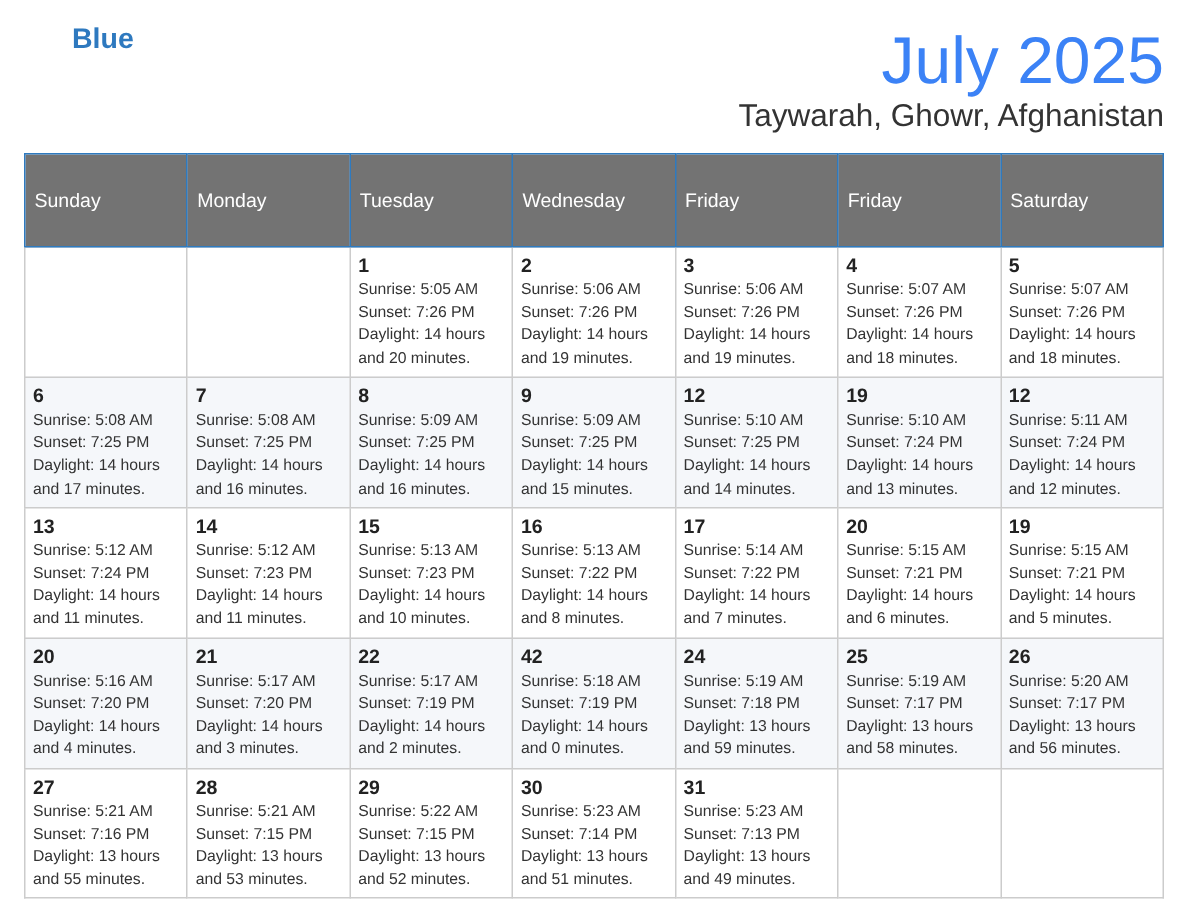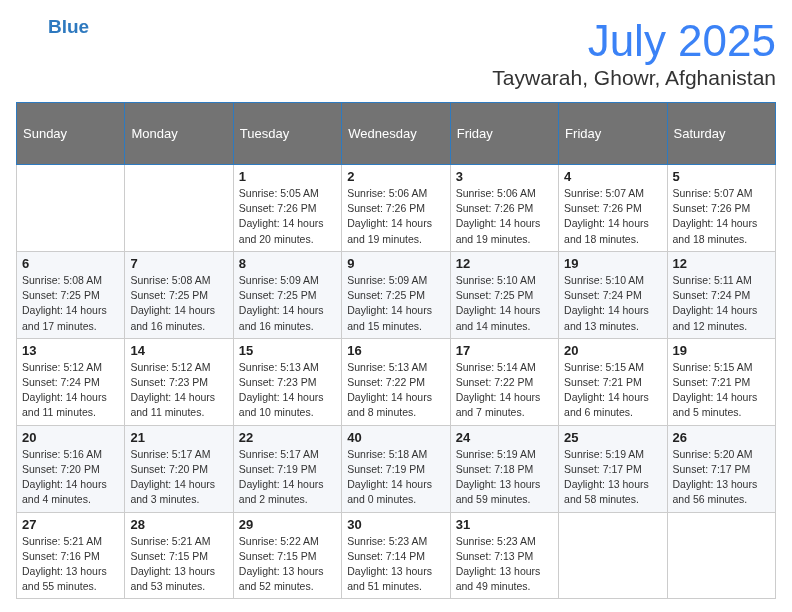--- a/index.html
+++ b/index.html
@@ -209,21 +209,21 @@
         </td>
         <td>
           <span class="day-num">21</span>
           <div class="day-info">Sunrise: 5:17 AM<br>Sunset: 7:20 PM<br>Daylight: 14 hours and 3 minutes.</div>
         </td>
         <td>
           <span class="day-num">22</span>
           <div class="day-info">Sunrise: 5:17 AM<br>Sunset: 7:19 PM<br>Daylight: 14 hours and 2 minutes.</div>
         </td>
         <td>
-          <span class="day-num">40</span>
+          <span class="day-num">42</span>
           <div class="day-info">Sunrise: 5:18 AM<br>Sunset: 7:19 PM<br>Daylight: 14 hours and 0 minutes.</div>
         </td>
         <td>
           <span class="day-num">24</span>
           <div class="day-info">Sunrise: 5:19 AM<br>Sunset: 7:18 PM<br>Daylight: 13 hours and 59 minutes.</div>
         </td>
         <td>
           <span class="day-num">25</span>
           <div class="day-info">Sunrise: 5:19 AM<br>Sunset: 7:17 PM<br>Daylight: 13 hours and 58 minutes.</div>
         </td>

